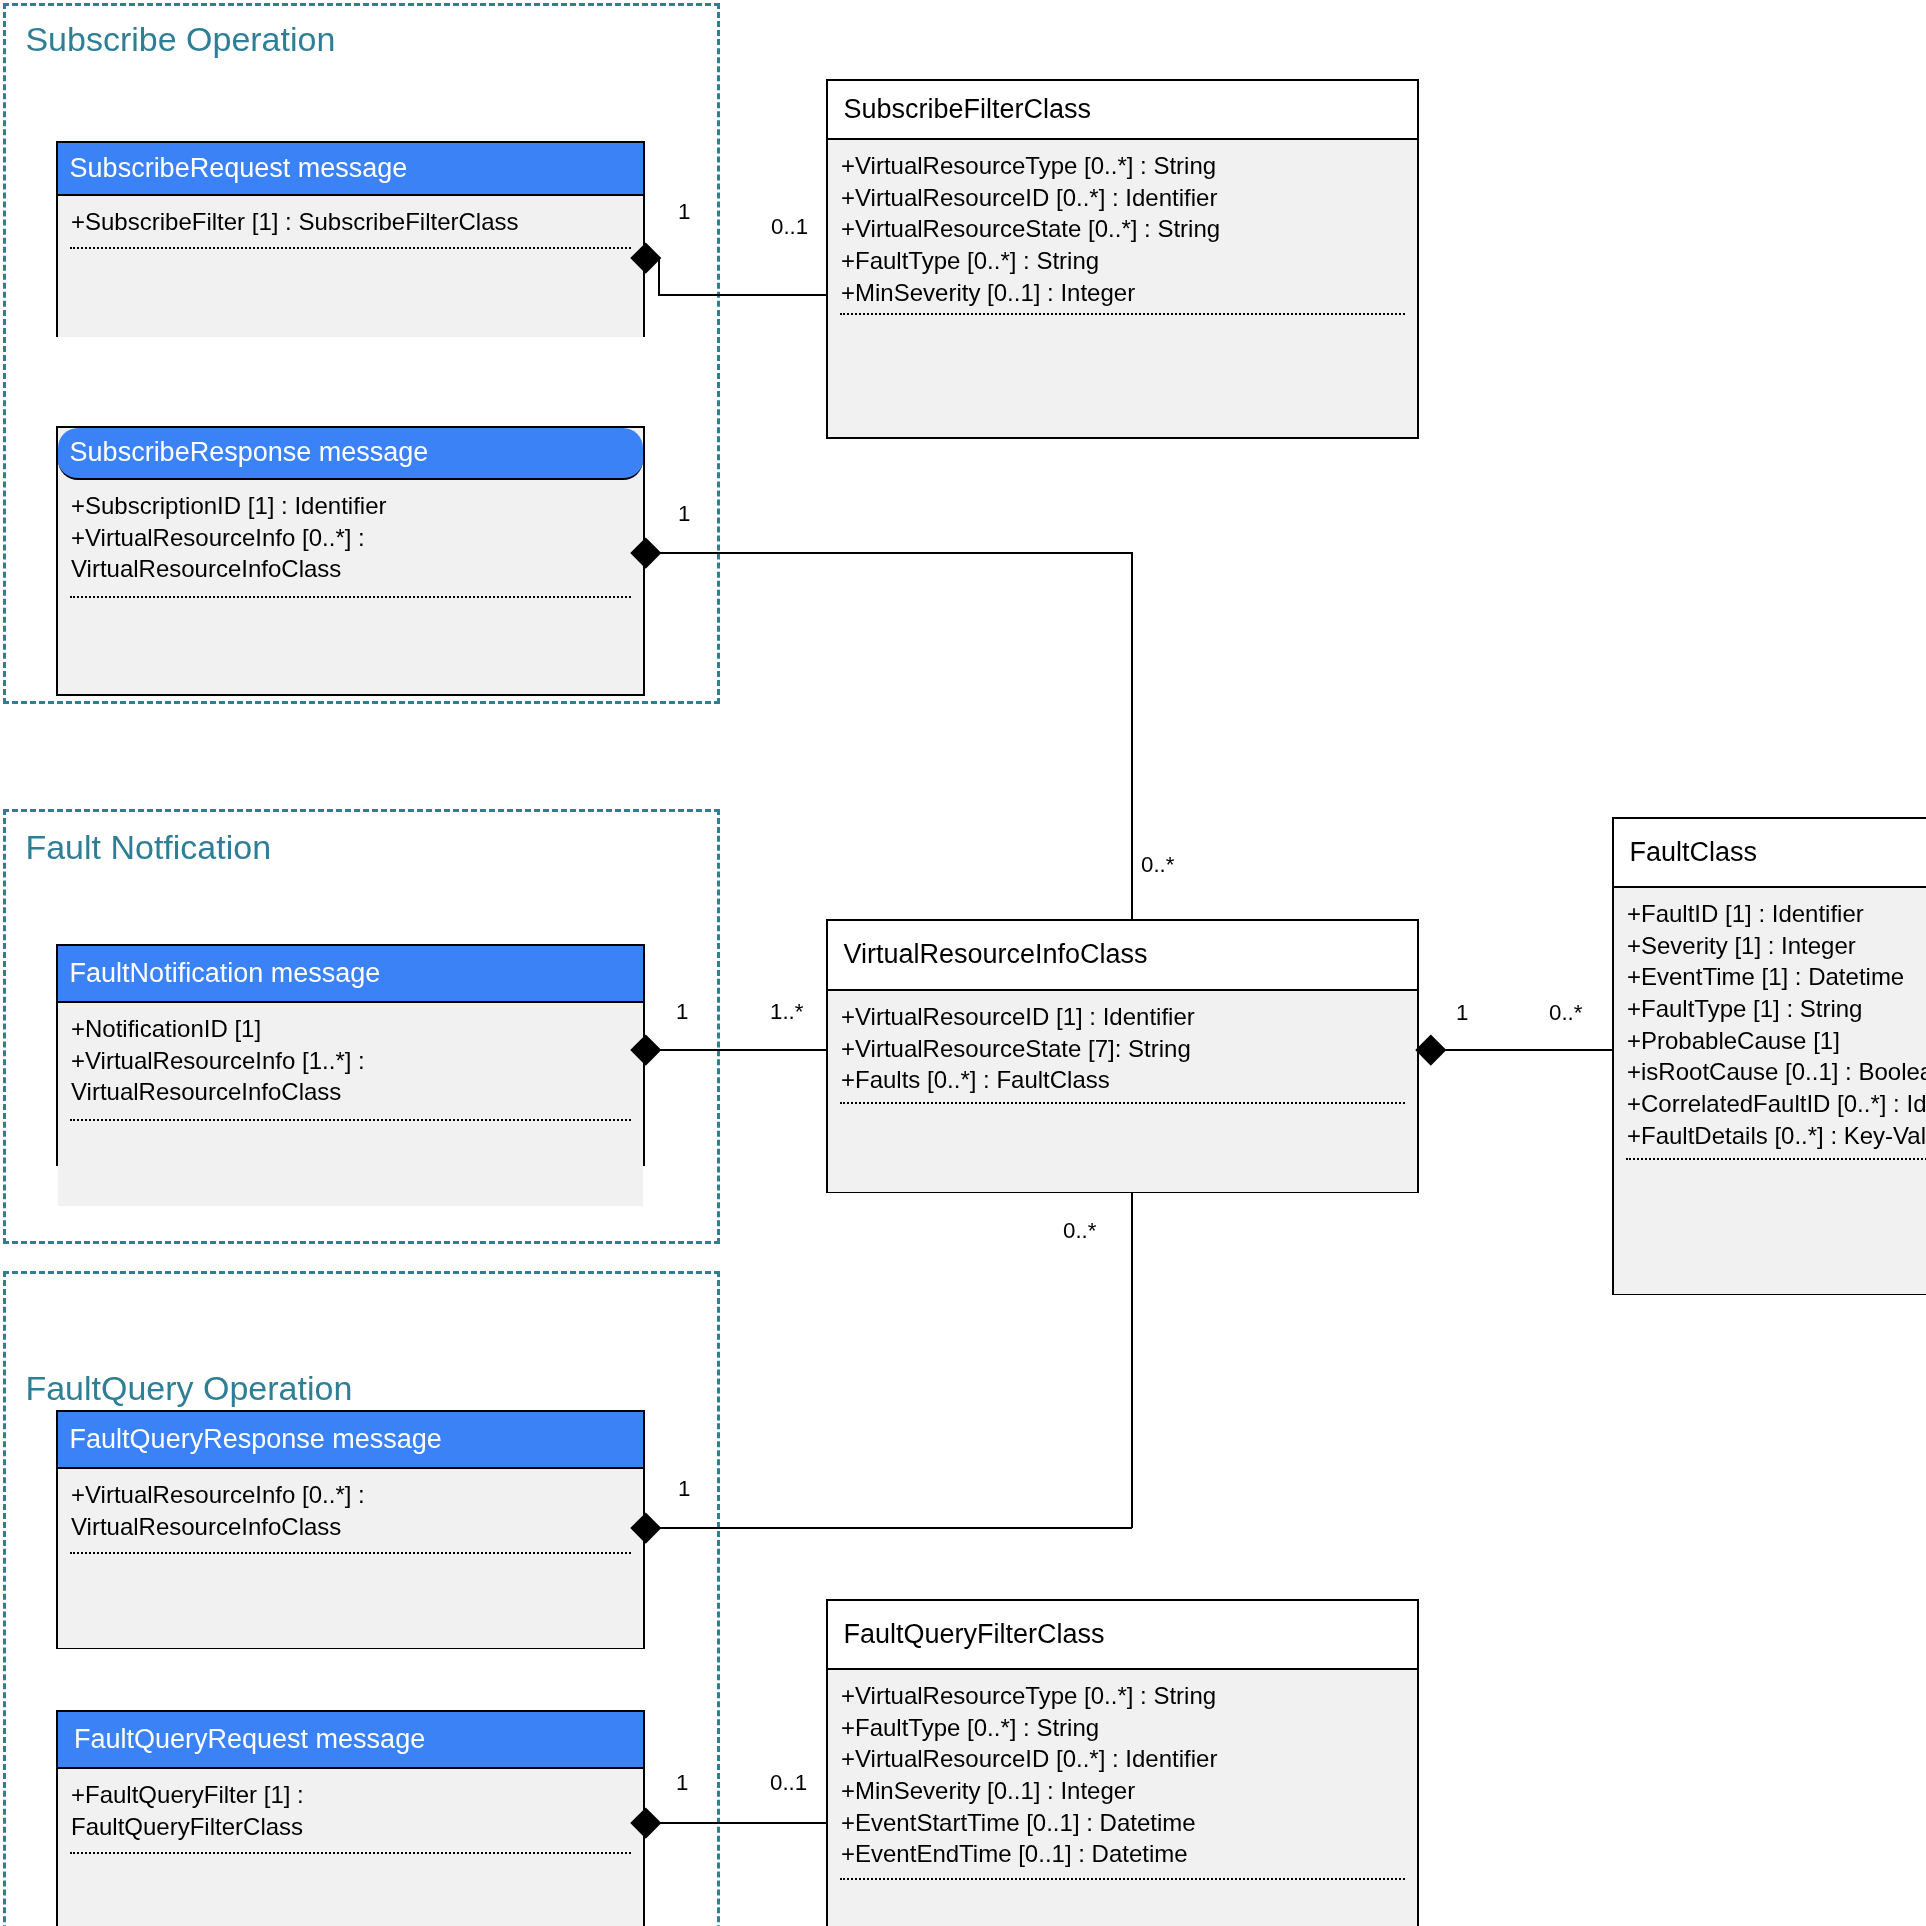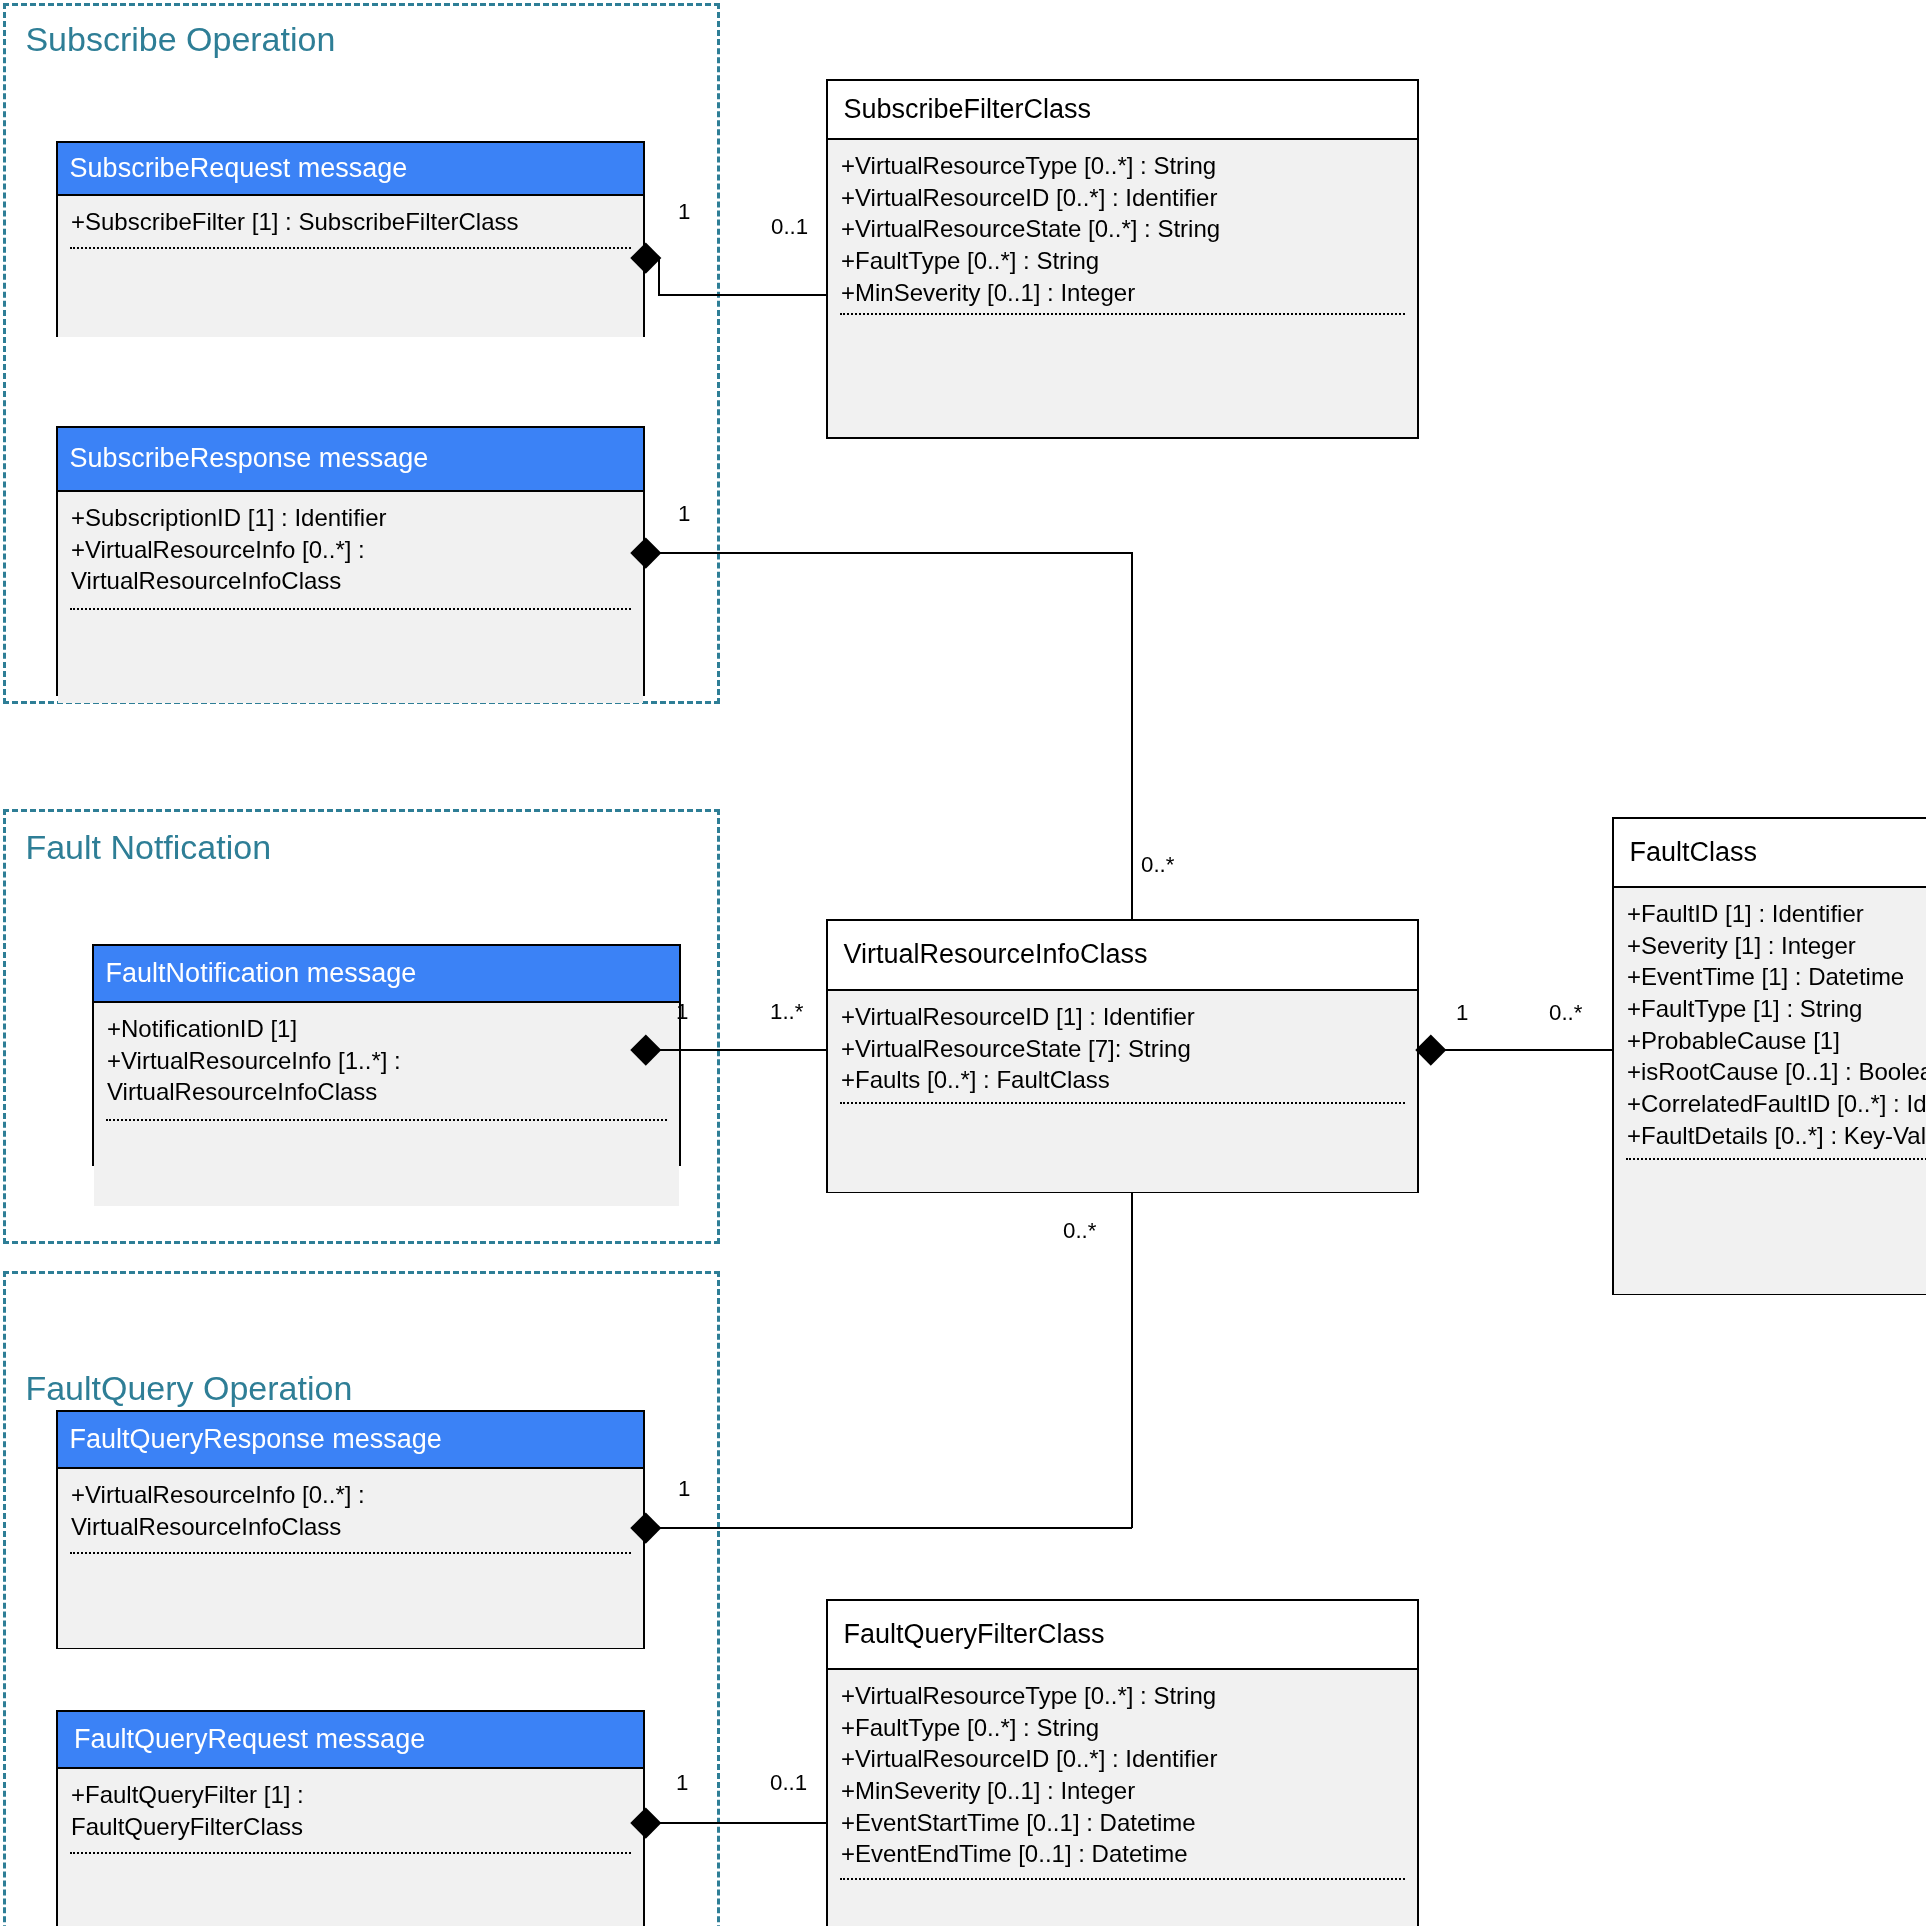--- a/index.html
+++ b/index.html
@@ -38,21 +38,21 @@
     <div class="hdr msg" style="height:53px;">
       <span>SubscribeRequest message</span>
     </div>
     <div class="body" style="height:141px;">
       <div class="attr">+SubscribeFilter [1] : SubscribeFilterClass</div>
       <div class="sep" style="top:51px;"></div>
     </div>
   </div>
 
   <div class="umlbox" style="left:56px;top:426px;width:589px;height:270px;">
-    <div class="hdr msg" style="height:64px;">
+    <div class="hdr msg" style="height:52px;border-radius:20px;">
       <span>SubscribeResponse message</span>
     </div>
     <div class="body" style="height:211px;">
       <div class="attr">+SubscriptionID [1] : Identifier</div>
       <div class="attr">+VirtualResourceInfo [0..*] :</div>
       <div class="attr">VirtualResourceInfoClass</div>
       <div class="sep" style="top:116px;"></div>
     </div>
   </div>
 
@@ -66,21 +66,21 @@
       <div class="attr">+VirtualResourceState [0..*] : String</div>
       <div class="attr">+FaultType [0..*] : String</div>
       <div class="attr">+MinSeverity [0..1] : Integer</div>
       <div class="sep" style="top:173px;"></div>
     </div>
   </div>
 
   <div class="group" style="left:3.1px;top:809px;width:717px;height:435px;"></div>
   <div class="group-title" style="left:20px;top:830px;background:#fff;padding:0 5.4px;">Fault Notfication</div>
 
-  <div class="umlbox" style="left:56px;top:944px;width:589px;height:222px;margin-left:36px;">
+  <div class="umlbox" style="left:56px;top:944px;width:589px;height:222px;">
     <div class="hdr msg" style="height:57px;">
       <span>FaultNotification message</span>
     </div>
     <div class="body" style="height:203px;">
       <div class="attr">+NotificationID [1]</div>
       <div class="attr">+VirtualResourceInfo [1..*] :</div>
       <div class="attr">VirtualResourceInfoClass</div>
       <div class="sep" style="top:116px;"></div>
     </div>
   </div>

